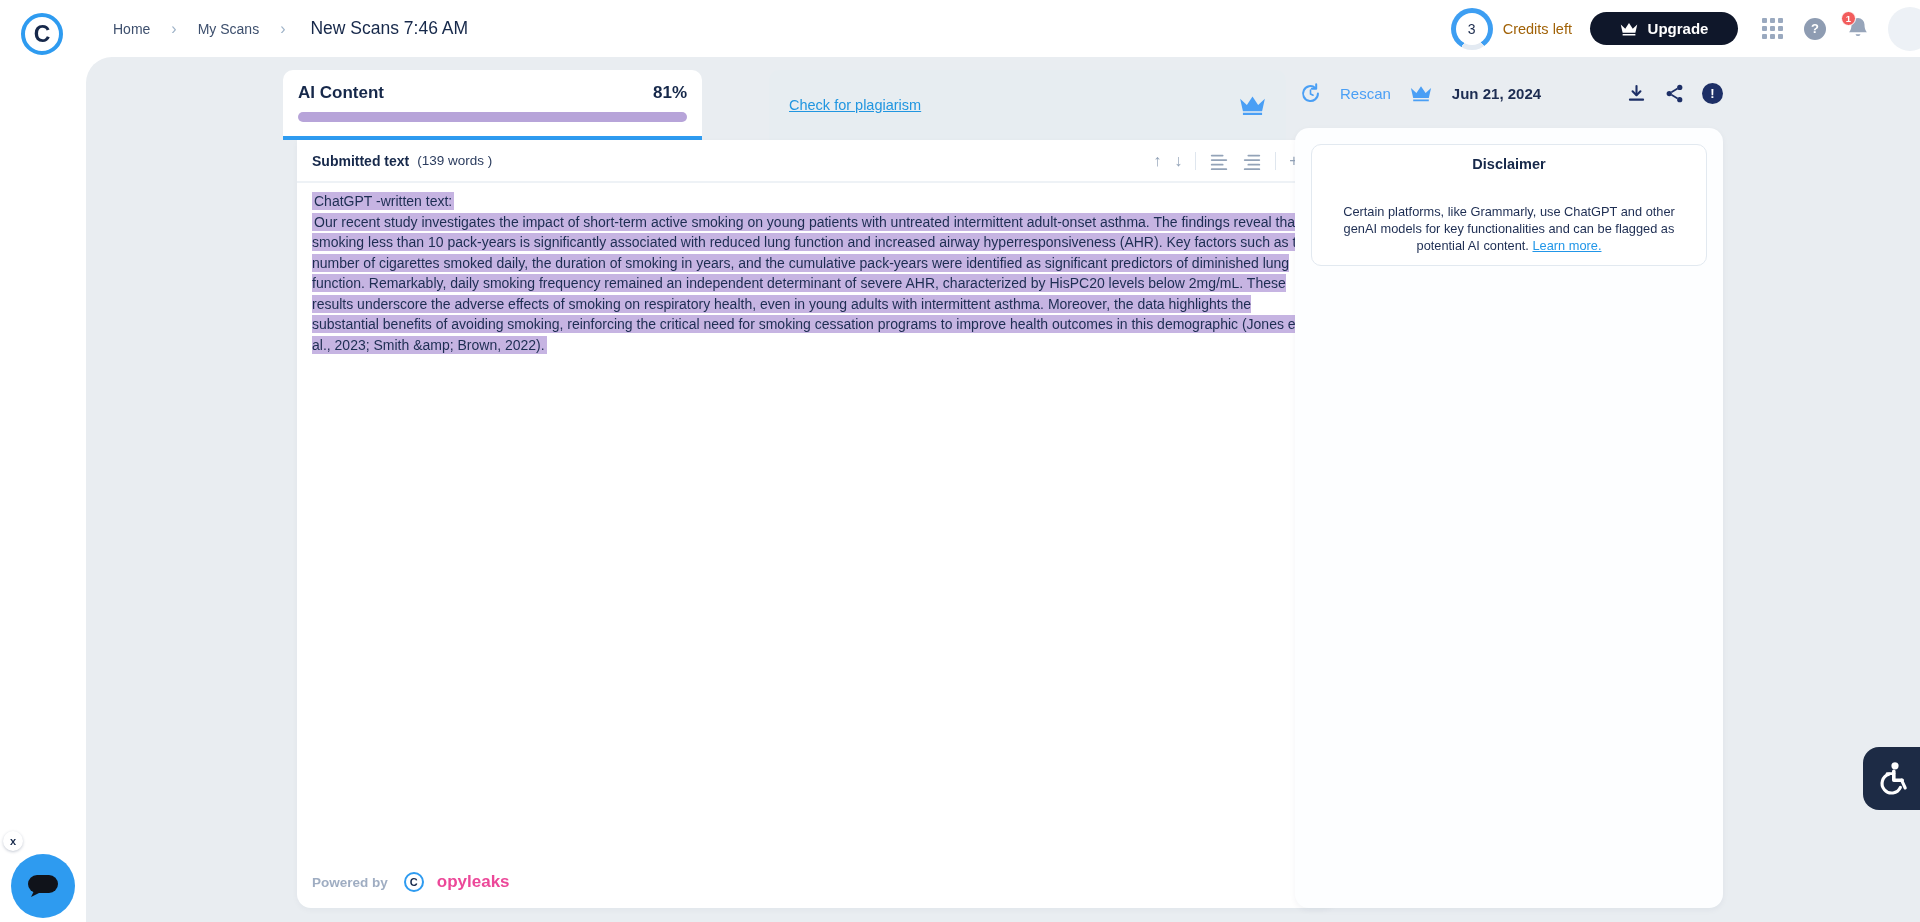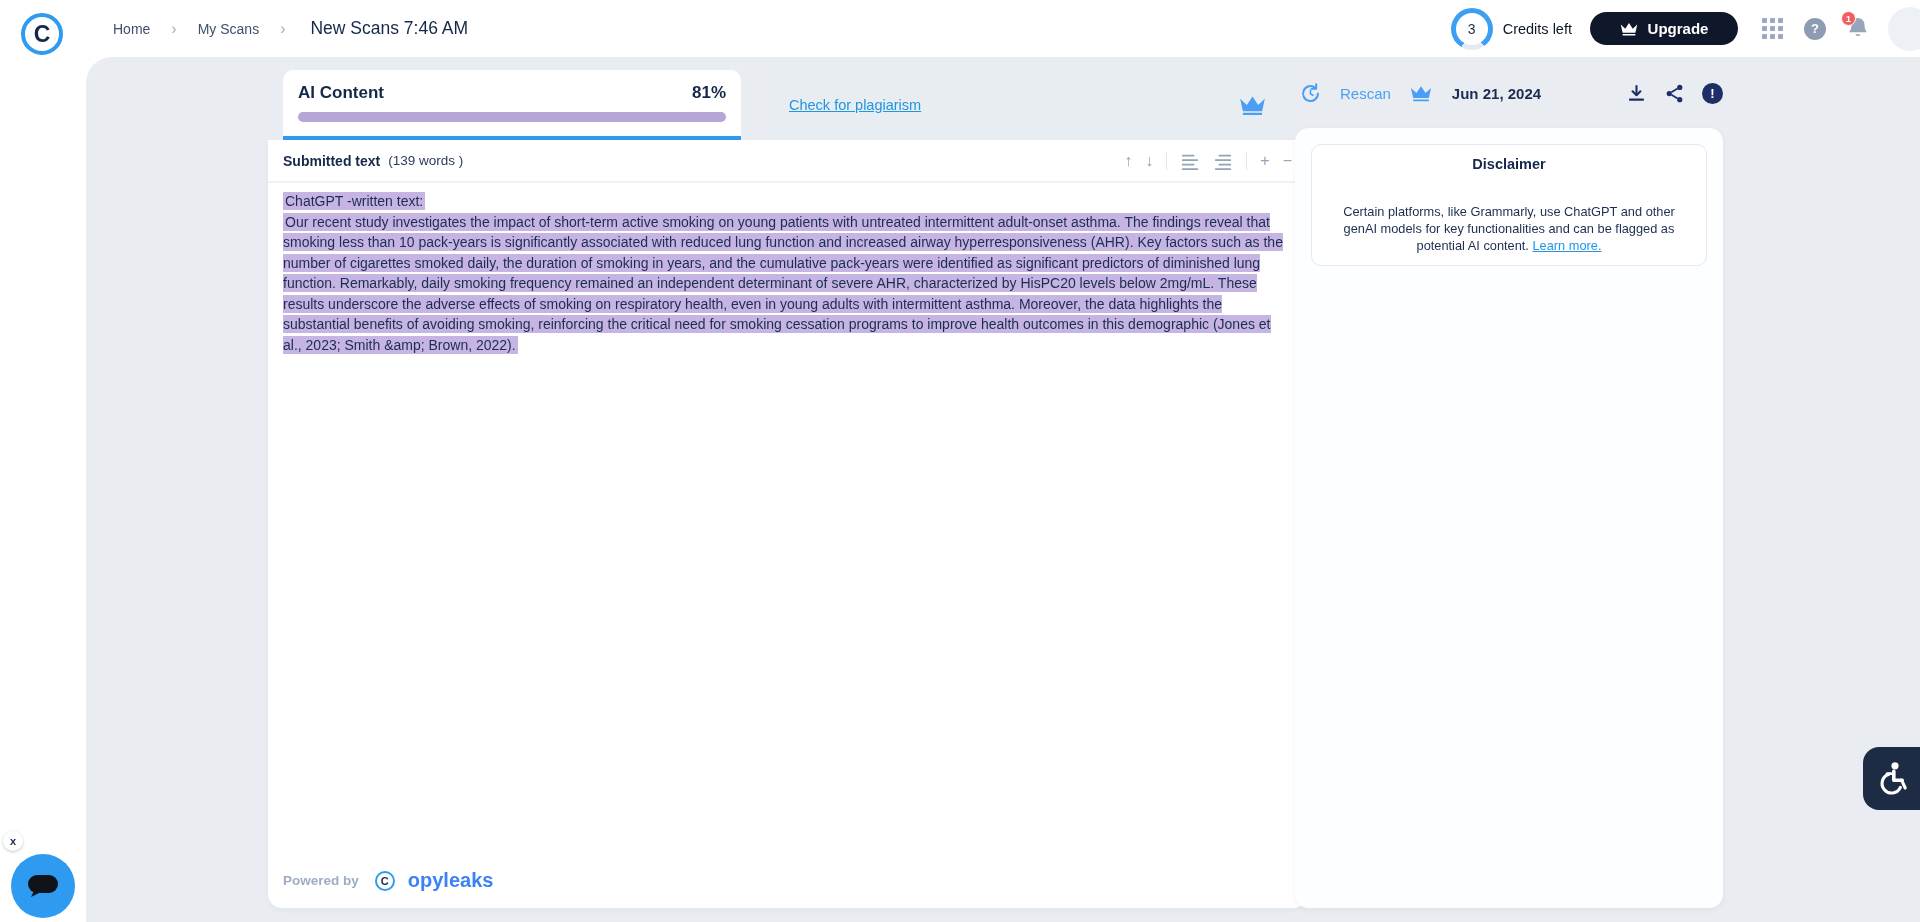--- a/index.html
+++ b/index.html
@@ -22,21 +22,21 @@
   .crumb-sep { font-size:16px; color:#9fb3c8; }
   .crumb-current { font-size:17.5px; color:#16284a; font-weight:500; margin-left:4px; }
 
   .top-right { position:absolute; right:0; top:0; height:57px; display:flex; align-items:center; z-index:6; }
   .credits { display:flex; align-items:center; gap:10px; margin-right:18px; }
   .credits-ring { width:42px; height:42px; border-radius:50%;
     background:conic-gradient(from 210deg, #3d9ef2 0deg 295deg, #e3eaf2 295deg 360deg);
     display:flex; align-items:center; justify-content:center; }
   .credits-ring-inner { width:32px; height:32px; border-radius:50%; background:#fff;
     display:flex; align-items:center; justify-content:center; font-size:14px; color:#1b2b4d; }
-  .credits-label { font-size:14.5px; color:#0f172a; }
+  .credits-label { font-size:14.5px; color:#a16207; }
   .upgrade-btn { height:33px; min-width:148px; padding:0 22px; border:none; border-radius:17px;
     background:#0f172a; color:#fff; font-size:15px; font-weight:bold; display:flex; align-items:center;
     justify-content:center; gap:10px; cursor:pointer; font-family:"Liberation Sans", sans-serif; }
   .grid-icon { width:21px; height:21px; display:grid; grid-template-columns:repeat(3,5px);
     grid-template-rows:repeat(3,5px); gap:3px; margin-left:24px; cursor:pointer; }
   .grid-icon i { background:#9aa9bf; border-radius:1px; }
   .help-icon { width:22px; height:22px; border-radius:50%; background:#8e9cb2; color:#fff;
     font-size:13px; font-weight:bold; display:flex; align-items:center; justify-content:center;
     margin-left:21px; cursor:pointer; }
   .bell-wrap { position:relative; margin-left:20px; cursor:pointer; }
@@ -46,50 +46,50 @@
   .avatar { width:44px; height:44px; border-radius:50%; background:#edf1f6; margin-left:18px;
     margin-right:-12px; cursor:pointer; }
 
   
   .side-item { position:absolute; left:4px; width:78px; display:flex; flex-direction:column;
     align-items:center; gap:3px; padding:7px 0; border-radius:12px; cursor:pointer; }
   .side-item .lbl { font-size:12.5px; color:#2b3c5e; }
   .side-item.active { background:#e9eef3; }
 
   
-  .tab-active { position:absolute; left:283px; top:70px; width:458px; height:70px; background:#fff;
+  .tab-active { position:absolute; left:283px; top:70px; width:419px; height:70px; background:#fff;
     border-radius:10px 10px 0 0; z-index:2; cursor:pointer; }
   .tab-active .row { display:flex; align-items:center; padding:13px 15px 0 15px; }
   .tab-active .t-label { font-size:17px; font-weight:bold; color:#16284a; }
   .tab-active .t-score { margin-left:auto; font-size:17px; font-weight:bold; color:#16284a; }
   .ai-progress { margin:9px 15px 0 15px; height:10px; border-radius:6px; background:#b7a4d9; }
   .tab-underline { position:absolute; left:0; bottom:0; width:100%; height:4px; background:#2e9bf0; }
   .tab-inactive { position:absolute; left:769px; top:70px; width:517px; height:70px; background:#e7edf1;
     border-radius:10px 10px 0 0; display:flex; align-items:center; padding:0 20px; z-index:1; }
   .plag-link { font-size:14.5px; color:#2196e0; text-decoration:underline; cursor:pointer; }
   .tab-inactive .crown { margin-left:auto; }
 
   
-  .doc-card { position:absolute; left:268px; top:140px; width:1039px; height:768px; background:#fff;
+  .doc-card { position:absolute; left:297px; top:140px; width:1039px; height:768px; background:#fff;
     border-radius:0 0 14px 14px; z-index:2; box-shadow:0 2px 6px rgba(20,40,80,0.04); }
   .doc-toolbar { height:43px; display:flex; align-items:center; padding:0 15px;
     border-bottom:2px solid #eef2f6; }
   .doc-title { font-size:14px; font-weight:bold; color:#16284a; }
   .doc-count { font-size:13.5px; color:#2b3c5e; margin-left:8px; }
   .tool-group { margin-left:auto; display:flex; align-items:center; gap:13px; color:#93a3b8; }
   .tool-btn { font-size:16px; color:#93a3b8; cursor:pointer; line-height:1; background:none; border:none;
     font-family:"Liberation Sans", sans-serif; }
   .tool-sep { width:1px; height:18px; background:#dfe6ee; }
   .doc-text { padding:8px 15px; font-size:14px; line-height:20.5px; color:#1d2d52; }
   .hl { background:#c6b4e2; padding:1px 2px; }
   .powered { position:absolute; left:15px; bottom:16px; display:flex; align-items:center; gap:16px; }
   .powered-label { font-size:13.5px; font-weight:bold; color:#9fadc2; }
   .mini-ring { width:20px; height:20px; border:2.5px solid #2e9bf0; border-radius:50%;
     display:flex; align-items:center; justify-content:center; font-size:11px; font-weight:bold; color:#16284a; }
-  .wordmark { font-size:20px; font-weight:bold; color:#3b82f6; margin-left:-3px; }
+  .wordmark { font-size:17px; font-weight:bold; color:#ec4899; margin-left:-3px; }
 
   
   .scan-header { position:absolute; left:1300px; top:76px; width:423px; height:34px; display:flex;
     align-items:center; z-index:2; }
   .rescan { display:flex; align-items:center; gap:19px; cursor:pointer; }
   .rescan-label { font-size:15px; color:#4a9ff5; }
   .scan-date { font-size:15px; font-weight:bold; color:#1d2d52; margin-left:20px; }
   .scan-actions { margin-left:auto; display:flex; align-items:center; gap:17px; }
   .alert-circle { width:21px; height:21px; border-radius:50%; background:#1d2f66; color:#fff;
     font-size:13px; font-weight:bold; display:flex; align-items:center; justify-content:center; cursor:pointer; }

